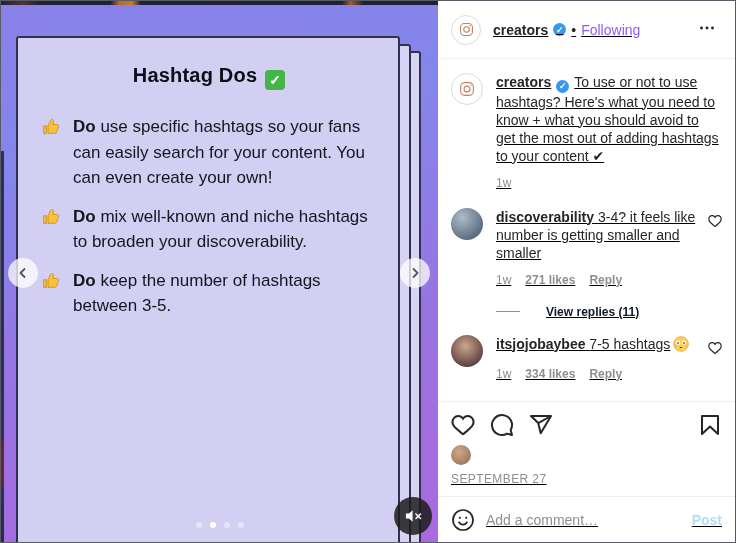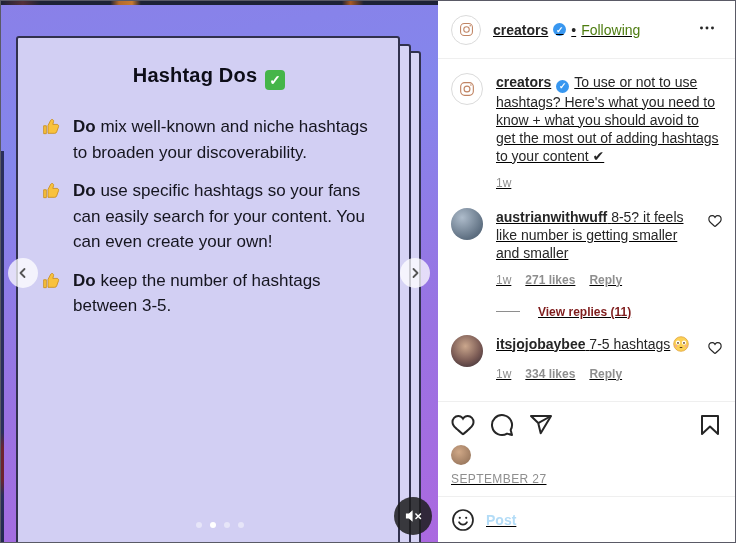--- a/index.html
+++ b/index.html
@@ -47,32 +47,32 @@
   .av-photo { border-radius:50%; flex:0 0 auto; border:none; }
   .av-photo.p32 { width:32px; height:32px; }
   .av-photo.grayblue { background:radial-gradient(circle at 35% 30%,#aebccb,#5f7082 70%,#47586a); }
   .av-photo.darkhair { background:radial-gradient(circle at 45% 35%,#cba78d,#7a5a54 55%,#2e2630); }
   .av-photo.tan { width:20px; height:20px; background:radial-gradient(circle at 40% 35%,#d0a887,#8a6a52); }
   .uname { font-weight:bold; color:#262626; font-size:14px; }
   .post-header .uname { margin-left:12px; }
   .vbadge { display:inline-flex; width:13px; height:13px; border-radius:50%; background:#3897f0; color:#fff;
             font-size:9px; font-weight:bold; align-items:center; justify-content:center; margin:0 5px; vertical-align:-2px; }
   .hdr-sep { color:#262626; font-size:14px; margin-right:5px; }
-  .follow-btn { font-size:14px; color:#4d7c0f; background:none; border:none; cursor:pointer; font-family:inherit; }
+  .follow-btn { font-size:14px; color:#8b5cf6; background:none; border:none; cursor:pointer; font-family:inherit; }
   .more-btn { margin-left:auto; background:none; border:none; cursor:pointer; padding:4px; }
 
   .comments { flex:1; overflow:hidden; padding:14px 13px 0; }
   .crow { display:flex; align-items:flex-start; margin-bottom:16px;justify-content:flex-end; }
   .cbody { margin-left:13px; flex:1; font-size:14px; line-height:18px; color:#262626; min-width:0; }
   .ctime { display:block; margin-top:9px; font-size:12px; color:#8e8e8e; }
   .cmeta { display:flex; gap:14px; margin-top:9px; font-size:12px; color:#8e8e8e; }
   .cmeta .m-act { font-weight:bold; color:#8e8e8e; background:none; border:none; font-size:12px; cursor:pointer; font-family:inherit; padding:0; }
   .heart-sm { background:none; border:none; cursor:pointer; padding:0; margin-left:8px; margin-top:6px; flex:0 0 auto; }
-  .view-replies { display:flex; align-items:center; gap:18px; margin:16px 0 0 45px; background:none; border:none;
-                  color:#7f1d1d; font-size:12px; font-weight:bold; cursor:pointer; font-family:inherit; }
+  .view-replies { display:flex; align-items:center; gap:26px; margin:16px 0 0 45px; background:none; border:none;
+                  color:#0f172a; font-size:12px; font-weight:bold; cursor:pointer; font-family:inherit; }
   .vr-line { display:inline-block; width:24px; height:1px; background:#8e8e8e; }
   .inline-emoji { vertical-align:-3px; margin-left:3px; }
 
   .actions-sect { flex:0 0 auto; border-top:1px solid #efefef; padding:6px 13px 0; }
   .action-row { display:flex; align-items:center; gap:15px; padding:5px 0 6px; }
   .icon-btn { background:none; border:none; cursor:pointer; padding:0; display:flex; }
   .save-btn { margin-left:auto; }
   .likes-row { display:flex; align-items:center; gap:9px; font-size:14px; color:#262626; padding:2px 0 0; }
   .likes-row .lk { cursor:pointer; }
   .post-date { margin-top:7px; margin-bottom:10px; font-size:12px; color:#8e8e8e; letter-spacing:.4px; }
@@ -97,27 +97,27 @@
       <div class="card-layer l2"></div>
       <div class="card-face">
         <div class="card-title">
           <span>Hashtag Dos</span><span class="check-badge">✓</span>
         </div>
 
         <div class="do-item">
           <span class="thumb"><svg width="20" height="20" viewBox="0 0 24 24">
                 <path d="M2 10.5h3.2V20H2z M7.2 19.6h8.1c1.1 0 2-.7 2.3-1.7l2.3-6.4c.4-1.3-.5-2.6-1.9-2.6h-5l.9-3.6c.2-1-.4-2-1.3-2.3-.8-.3-1.7 0-2.1.8L7.2 10.1z" fill="#f9c23c" stroke="#c98d1b" stroke-width="1"></path>
               </svg></span>
-          <span><b>Do</b> <span>mix well-known and niche hashtags to broaden your discoverability.</span></span>
+          <span><b>Do</b> <span>use specific hashtags so your fans can easily search for your content. You can even create your own!</span></span>
         </div>
         <div class="do-item">
           <span class="thumb"><svg width="20" height="20" viewBox="0 0 24 24">
                 <path d="M2 10.5h3.2V20H2z M7.2 19.6h8.1c1.1 0 2-.7 2.3-1.7l2.3-6.4c.4-1.3-.5-2.6-1.9-2.6h-5l.9-3.6c.2-1-.4-2-1.3-2.3-.8-.3-1.7 0-2.1.8L7.2 10.1z" fill="#f9c23c" stroke="#c98d1b" stroke-width="1"></path>
               </svg></span>
-          <span><b>Do</b> <span>use specific hashtags so your fans can easily search for your content. You can even create your own!</span></span>
+          <span><b>Do</b> <span>mix well-known and niche hashtags to broaden your discoverability.</span></span>
         </div>
         <div class="do-item">
           <span class="thumb"><svg width="20" height="20" viewBox="0 0 24 24">
                 <path d="M2 10.5h3.2V20H2z M7.2 19.6h8.1c1.1 0 2-.7 2.3-1.7l2.3-6.4c.4-1.3-.5-2.6-1.9-2.6h-5l.9-3.6c.2-1-.4-2-1.3-2.3-.8-.3-1.7 0-2.1.8L7.2 10.1z" fill="#f9c23c" stroke="#c98d1b" stroke-width="1"></path>
               </svg></span>
           <span><b>Do</b> <span>keep the number of hashtags between 3-5.</span></span>
         </div>
       </div>
     </div>
 
@@ -183,22 +183,22 @@
         </span>
         <div class="cbody">
           <span class="uname">creators</span><span class="vbadge">✓</span><span>To use or not to use hashtags? Here's what you need to know + what you should avoid to get the most out of adding hashtags to your content ✔</span>
           <span class="ctime">1w</span>
         </div>
       </div>
 
       <div class="crow">
         <span class="av-photo p32 grayblue"></span>
         <div class="cbody">
-          <span class="uname">austrianwithwuff</span>
-          <span>8-5? it feels like number is getting smaller and smaller</span>
+          <span class="uname">discoverability</span>
+          <span>3-4? it feels like number is getting smaller and smaller</span>
           <div class="cmeta">
             <span>1w</span>
             <button class="m-act">271 likes</button>
             <button class="m-act">Reply</button>
           </div>
           <button class="view-replies" style="margin-left:0;">
             <span class="vr-line"></span>
             <span>View replies (11)</span>
           </button>
         </div>
@@ -269,16 +269,17 @@
 
     <div class="add-comment">
       <button class="emoji-btn">
         <svg width="24" height="24" viewBox="0 0 24 24" fill="none" stroke="#262626" stroke-width="1.7">
             <circle cx="12" cy="12" r="10"></circle>
             <path d="M8 14.2a4.5 4.5 0 0 0 8 0" stroke-linecap="round"></path>
             <circle cx="8.8" cy="9.8" r="1.1" fill="#262626" stroke="none"></circle>
             <circle cx="15.2" cy="9.8" r="1.1" fill="#262626" stroke="none"></circle>
           </svg>
       </button>
+      <input class="comment-input" placeholder="Add a comment…" style="">
       <button class="post-btn">Post</button>
     </div>
   </div>
 </div>
 
 </body></html>

